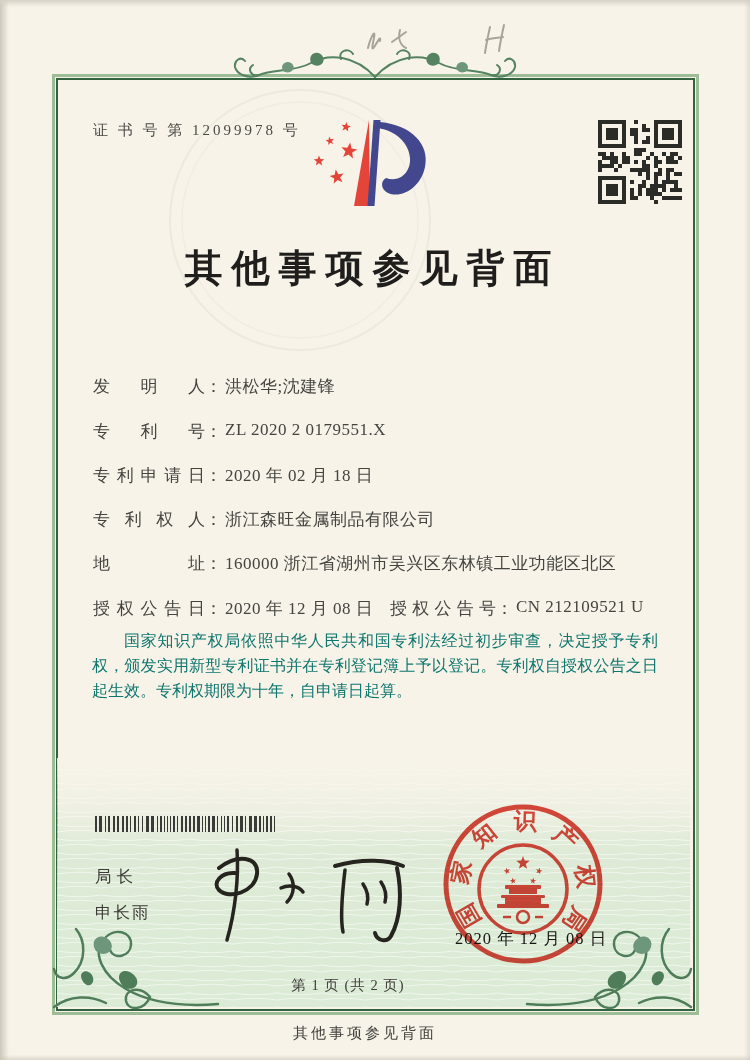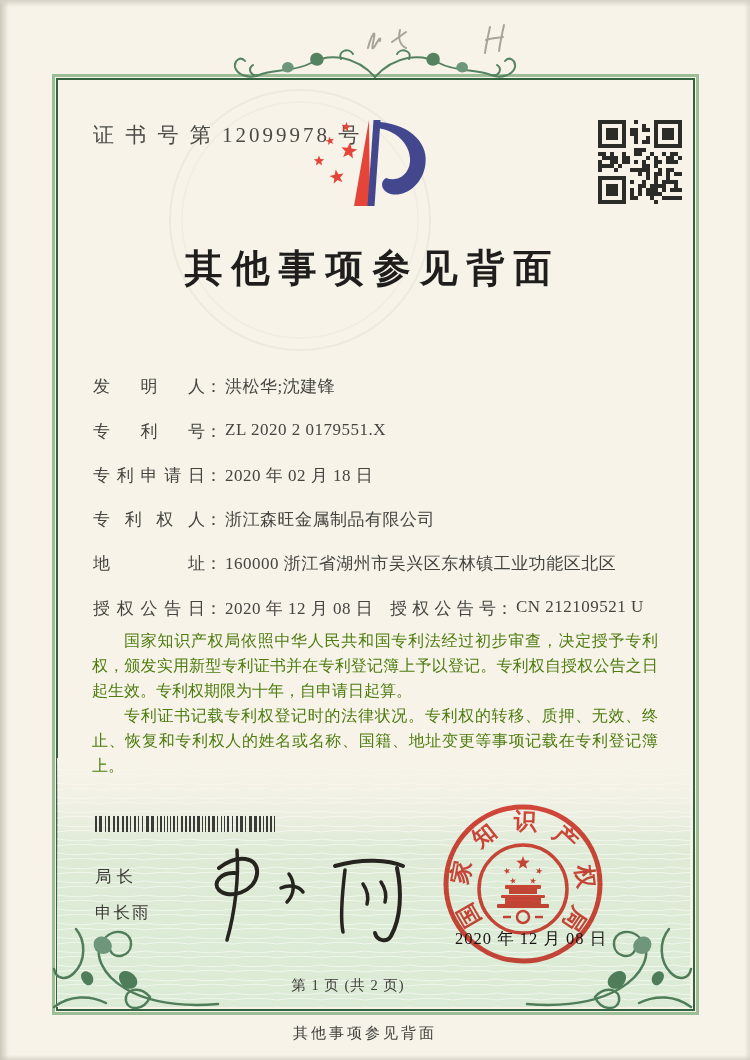--- a/index.html
+++ b/index.html
@@ -13,30 +13,30 @@
   .edge-bottom{left:0;bottom:0;right:0;height:5px;background:linear-gradient(to top,rgba(200,196,184,.6),rgba(200,196,184,0));}
   
   .frame{left:52px;top:74px;width:641px;height:935px;border:3px solid #9dbd97;}
   .frame-inner{position:absolute;inset:1px;border:2px solid #33623e;}
   
   .band{left:57px;top:758px;width:633px;height:249px;
         background:linear-gradient(to bottom,rgba(216,232,210,0.05),rgba(216,232,210,0.8) 95px,#dcebd6 170px);}
   .band svg{position:absolute;left:0;top:0;}
   .band-fade{position:absolute;left:0;top:0;right:0;height:80px;
         background:linear-gradient(to bottom,rgba(247,243,233,.9),rgba(247,243,233,0));}
-  .cert-number{left:93px;top:121px;font-size:21px;letter-spacing:3px;color:#4b4a45;}
+  .cert-number{left:93px;top:121px;font-size:15px;letter-spacing:3px;color:#4b4a45;}
   .title{left:52px;top:243px;width:641px;text-align:center;font-size:38px;font-weight:600;
          letter-spacing:9px;color:#1f1e1c;}
   .frow{left:93px;width:566px;font-size:17px;color:#45443f;}
   .flabel{display:inline-block;width:112px;text-align:justify;text-align-last:justify;vertical-align:top;}
   .fcolon{display:inline-block;width:20px;vertical-align:top;}
   .fvalue{letter-spacing:.5px;}
   .fgroup2{position:absolute;left:297px;top:0;white-space:nowrap;}
   .flabel2{display:inline-block;width:106px;text-align:justify;text-align-last:justify;vertical-align:top;}
-  .paras{left:92px;top:628px;width:566px;font-size:16px;line-height:25px;text-align:justify;color:#4d7c0f;}
+  .paras{left:92px;top:628px;width:566px;font-size:16px;line-height:25px;text-align:justify;color:#0f766e;}
   .paras p{margin:0;text-indent:2em;}
   .issuer-title{left:95px;top:866px;font-size:16.5px;letter-spacing:5px;color:#3c3b36;}
   .issuer-name{left:95px;top:902px;font-size:16.5px;letter-spacing:2px;color:#3c3b36;}
   .seal{left:423px;top:784px;mix-blend-mode:multiply;opacity:.92;}
   .seal-date{left:455px;top:928px;font-size:16.5px;letter-spacing:1px;color:#161512;z-index:6;}
   .footer-page{left:248px;top:976px;width:200px;text-align:center;font-size:14.5px;color:#3e3d39;letter-spacing:1px;}
   .back-note{left:255px;top:1024px;width:220px;text-align:center;font-size:15px;letter-spacing:3px;color:#403f3a;}
   .orn{pointer-events:none;}
 </style>
 </head>
@@ -307,21 +307,20 @@
   </div>
   <div class="abs frow" style="top:597px;">
     <span class="flabel">授权公告日</span><span class="fcolon">：</span><span class="fvalue">2020 年 12 月 08 日</span>
     <span class="fgroup2">
       <span class="flabel2">授权公告号</span><span class="fcolon">：</span><span class="fvalue">CN 212109521 U</span>
     </span>
   </div>
 
   <div class="abs paras">
     <p>国家知识产权局依照中华人民共和国专利法经过初步审查，决定授予专利权，颁发实用新型专利证书并在专利登记簿上予以登记。专利权自授权公告之日起生效。专利权期限为十年，自申请日起算。</p>
-    <p>专利证书记载专利权登记时的法律状况。专利权的转移、质押、无效、终止、恢复和专利权人的姓名或名称、国籍、地址变更等事项记载在专利登记簿上。</p>
   </div>
 
   <svg class="abs" id="barcode" style="left:95px;top:816px;z-index:3;" width="186" height="16" viewBox="0 0 186 16">
       <rect x="0" y="0" width="2" height="16" fill="#3a3a36"></rect>
       <rect x="4" y="0" width="3" height="16" fill="#3a3a36"></rect>
       <rect x="10" y="0" width="1" height="16" fill="#3a3a36"></rect>
       <rect x="13" y="0" width="2" height="16" fill="#3a3a36"></rect>
       <rect x="18" y="0" width="2" height="16" fill="#3a3a36"></rect>
       <rect x="22" y="0" width="2" height="16" fill="#3a3a36"></rect>
       <rect x="27" y="0" width="2" height="16" fill="#3a3a36"></rect>

